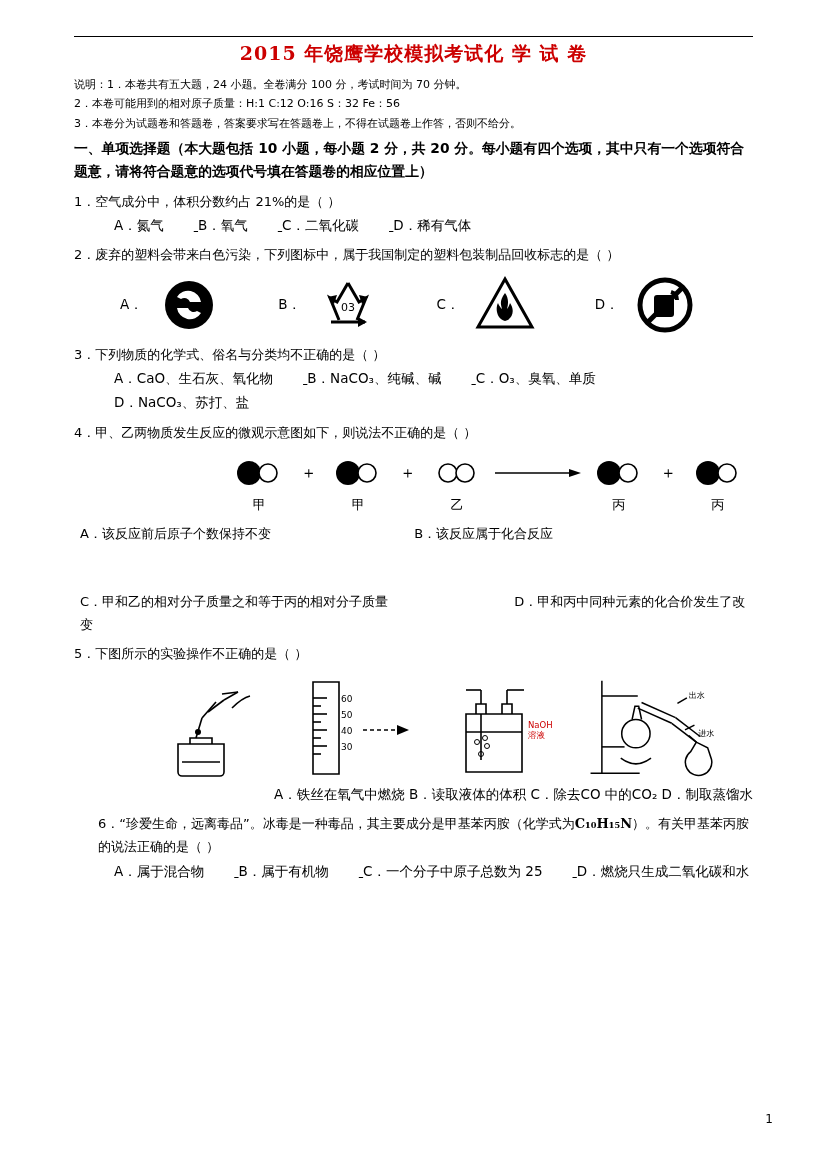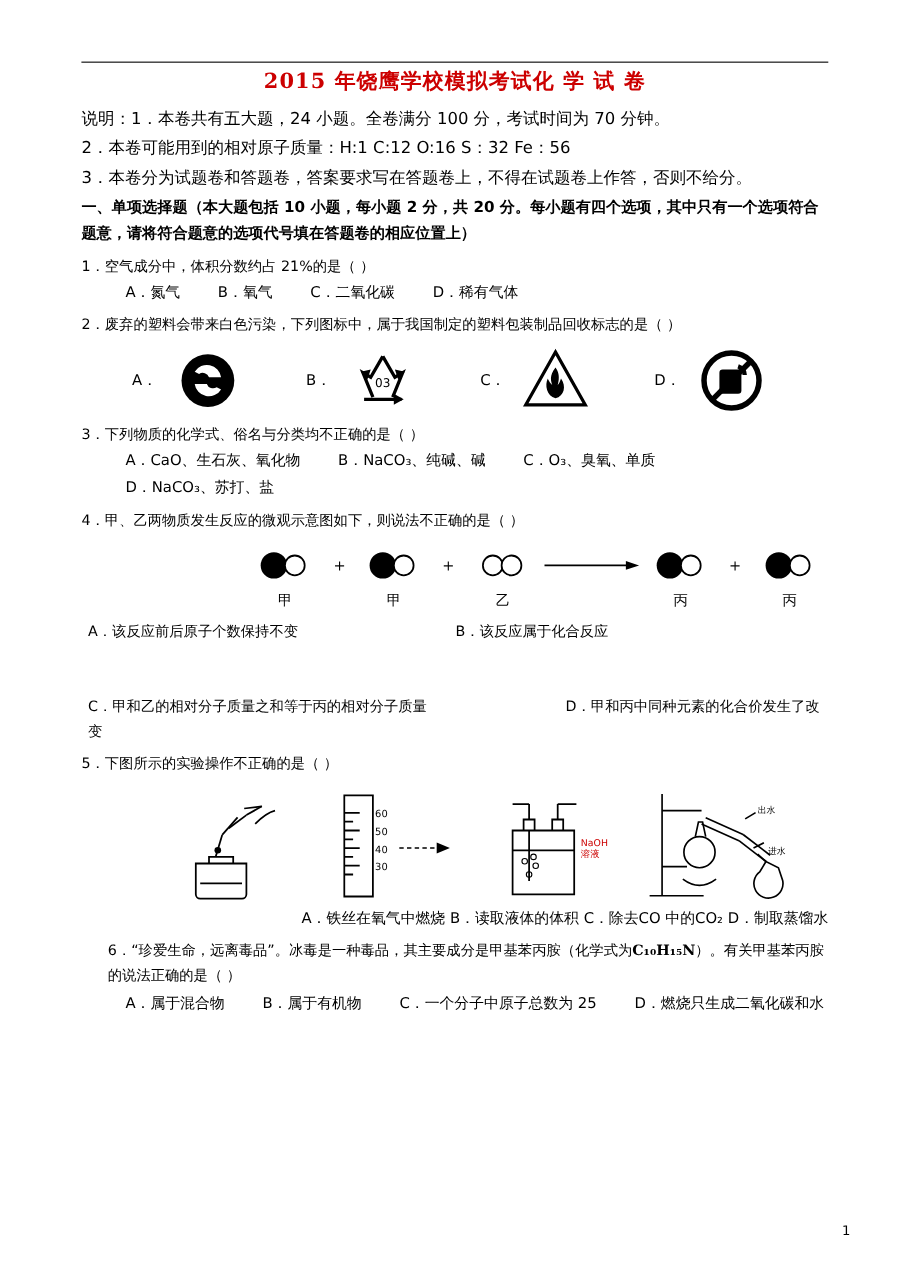--- a/index.html
+++ b/index.html
@@ -13,56 +13,57 @@
     position: relative;
     font-family: "DejaVu Sans", "Liberation Sans", sans-serif;
     color: #000000;
     font-size: 13.5px;
   }
   .page {
     position: relative;
     width: 827px;
     height: 1170px;
     box-sizing: border-box;
-    padding: 56px 74px 0 74px;
+    padding: 36px 74px 0 74px;
   }
   .top-rule {
     border-top: 1.5px solid #000;
     width: 100%;
     margin-bottom: 4px;
   }
   .doc-title {
     text-align: center;
     color: #cc0000;
     font-weight: bold;
     font-size: 19px;
     letter-spacing: 1px;
     margin: 4px 0 8px 0;
     font-family: "DejaVu Serif", "Liberation Serif", serif;
   }
   .note-line {
-    font-size: 15px;
+    font-size: 11px;
     line-height: 1.75;
     white-space: nowrap;
   }
   .section-head {
     font-weight: bold;
     font-size: 13.8px;
     line-height: 1.7;
     margin-top: 4px;
   }
   .q {
     font-size: 13px;
     line-height: 1.8;
     margin-top: 6px;
   }
   .opts {
     font-size: 13.5px;
     line-height: 1.8;
     padding-left: 40px;
+    text-decoration: underline;
   }
   .opts span { display: inline-block; }
   .opt-inline { margin-right: 30px; }
 
   
   .icon-row {
     display: flex;
     align-items: center;
     margin: 6px 0 2px 0;
     padding-left: 46px;

